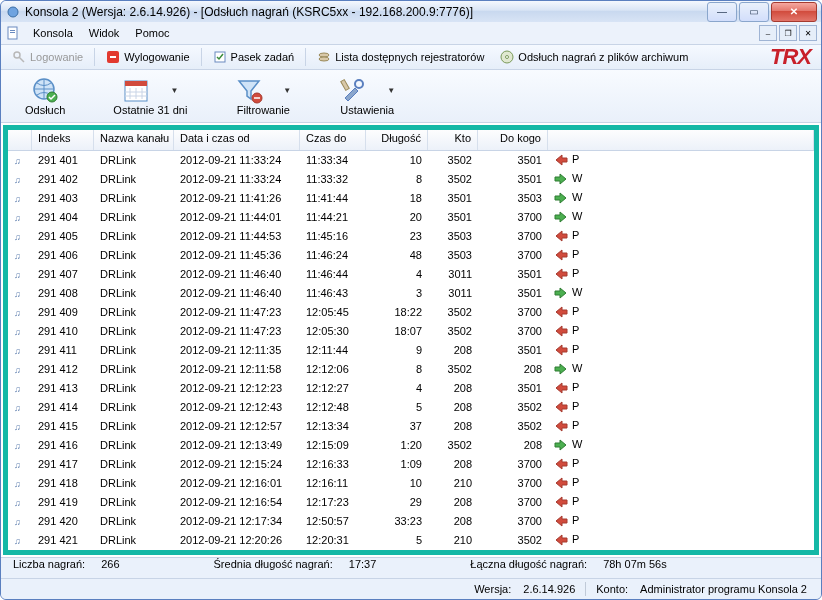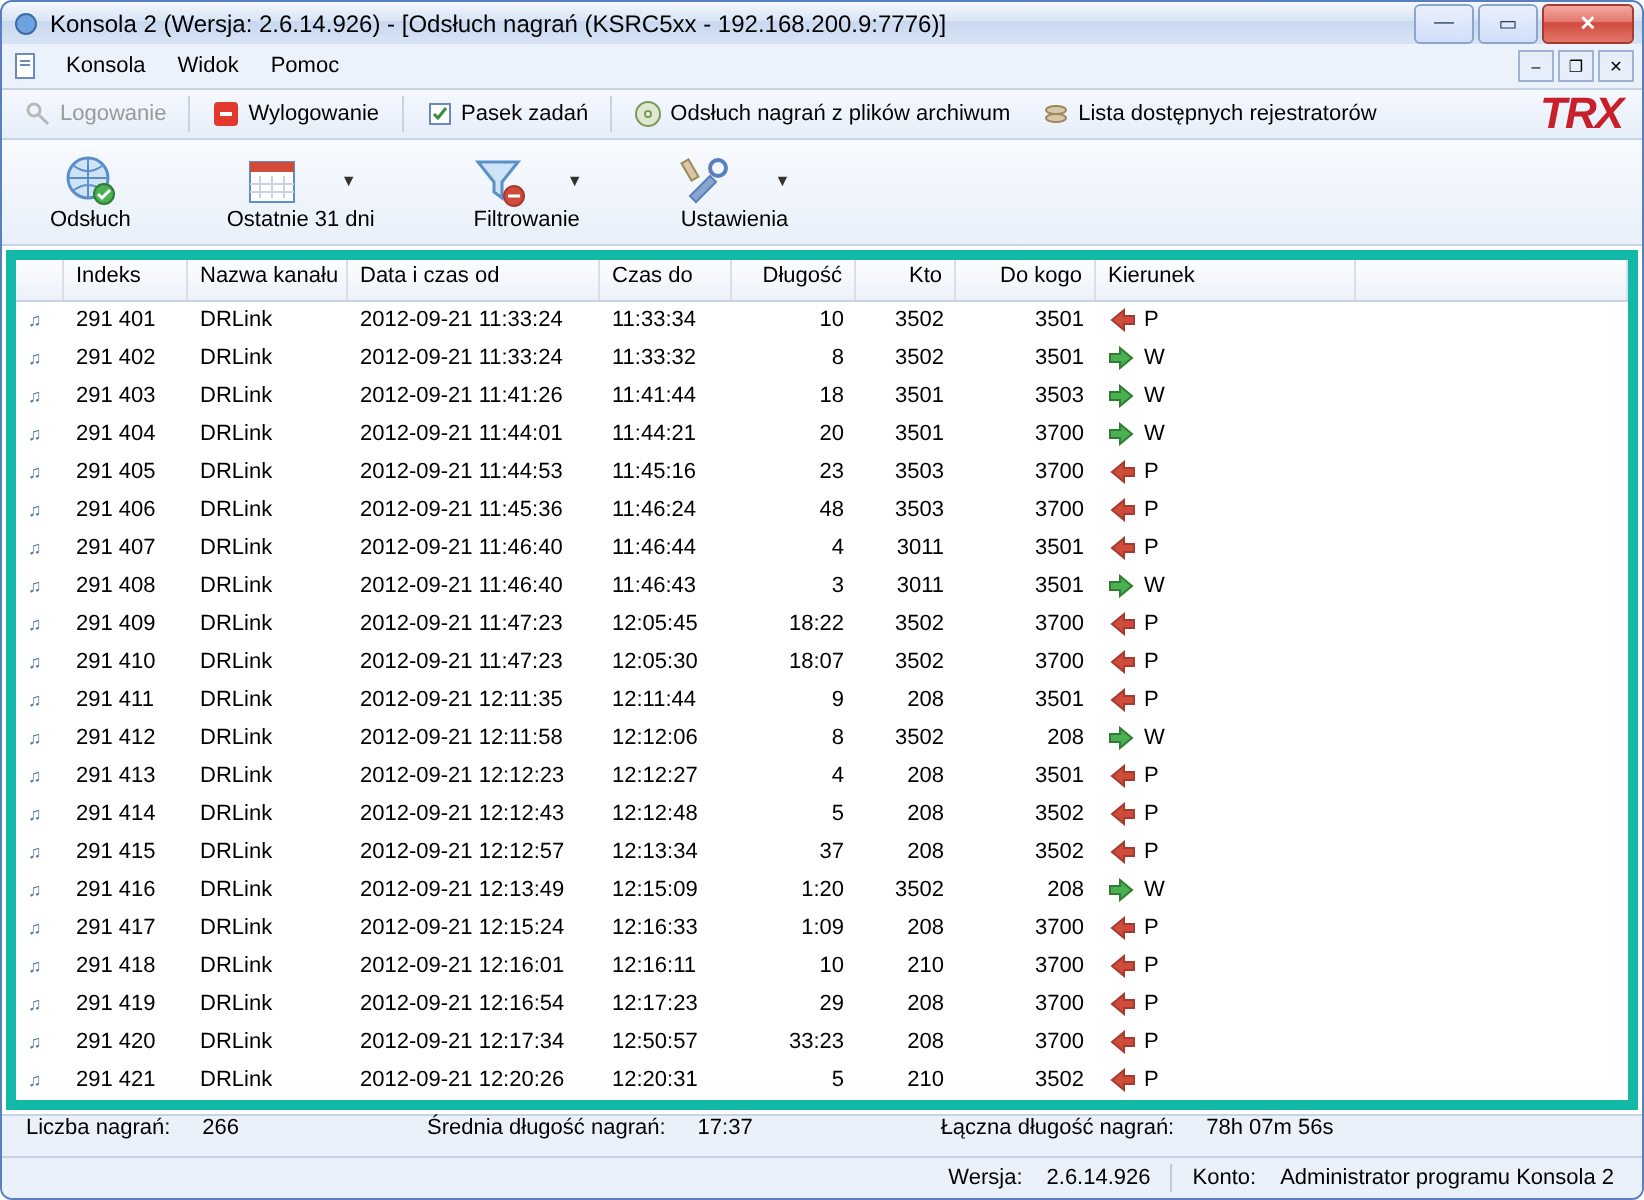--- a/index.html
+++ b/index.html
@@ -357,34 +357,34 @@
             <rect x="2" y="2" width="10" height="10" fill="#fff" stroke="#6a8abf"></rect>
             <path d="M4 7 L6 9 L10 4" fill="none" stroke="#3a8b3a" stroke-width="1.5"></path>
           </svg>
       </span>
       <span>Pasek zadań</span>
     </div>
     <div class="tool-sep"></div>
     <div class="tool-btn">
       <span class="tool-icon">
         <svg width="14" height="14">
+            <ellipse cx="7" cy="5" rx="5" ry="2" fill="#d8c8a8" stroke="#9a8a5a"></ellipse>
+            <ellipse cx="7" cy="9" rx="5" ry="2" fill="#d8c8a8" stroke="#9a8a5a"></ellipse>
+          </svg>
+      </span>
+      <span>Lista dostępnych rejestratorów</span>
+    </div>
+    <div class="tool-btn">
+      <span class="tool-icon">
+        <svg width="14" height="14">
             <circle cx="7" cy="7" r="6" fill="#e0e8d0" stroke="#7a9a5a"></circle>
             <circle cx="7" cy="7" r="1.5" fill="#fff" stroke="#7a9a5a"></circle>
           </svg>
       </span>
       <span>Odsłuch nagrań z plików archiwum</span>
-    </div>
-    <div class="tool-btn">
-      <span class="tool-icon">
-        <svg width="14" height="14">
-            <ellipse cx="7" cy="5" rx="5" ry="2" fill="#d8c8a8" stroke="#9a8a5a"></ellipse>
-            <ellipse cx="7" cy="9" rx="5" ry="2" fill="#d8c8a8" stroke="#9a8a5a"></ellipse>
-          </svg>
-      </span>
-      <span>Lista dostępnych rejestratorów</span>
     </div>
     <span class="logo">TRX</span>
   </div>
 
   <div class="big-toolbar">
     <div class="big-btn">
       <div class="big-btn-row">
         <span class="big-icon">
           <svg width="28" height="28">
               <circle cx="13" cy="13" r="10" fill="#cfe3f7" stroke="#5a8fc7" stroke-width="1.5"></circle>
@@ -445,21 +445,20 @@
     <div class="grid-wrap">
       <div class="grid-header">
         <div class="hcell c0"></div>
         <div class="hcell c1">Indeks</div>
         <div class="hcell c2">Nazwa kanału</div>
         <div class="hcell c3">Data i czas od</div>
         <div class="hcell c4">Czas do</div>
         <div class="hcell c5 tr">Długość</div>
         <div class="hcell c6 tr">Kto</div>
         <div class="hcell c7 tr">Do kogo</div>
-        <div class="hcell c8">Kierunek</div>
         <div class="hcell c9"></div>
       </div>
       <div class="grid-body" id="grid-body">
           <div class="grid-row">
             <div class="cell c0"><span class="rec-icon">♫</span></div>
             <div class="cell c1">291 401</div>
             <div class="cell c2">DRLink</div>
             <div class="cell c3">2012-09-21 11:33:24</div>
             <div class="cell c4">11:33:34</div>
             <div class="cell c5 tr">10</div>

